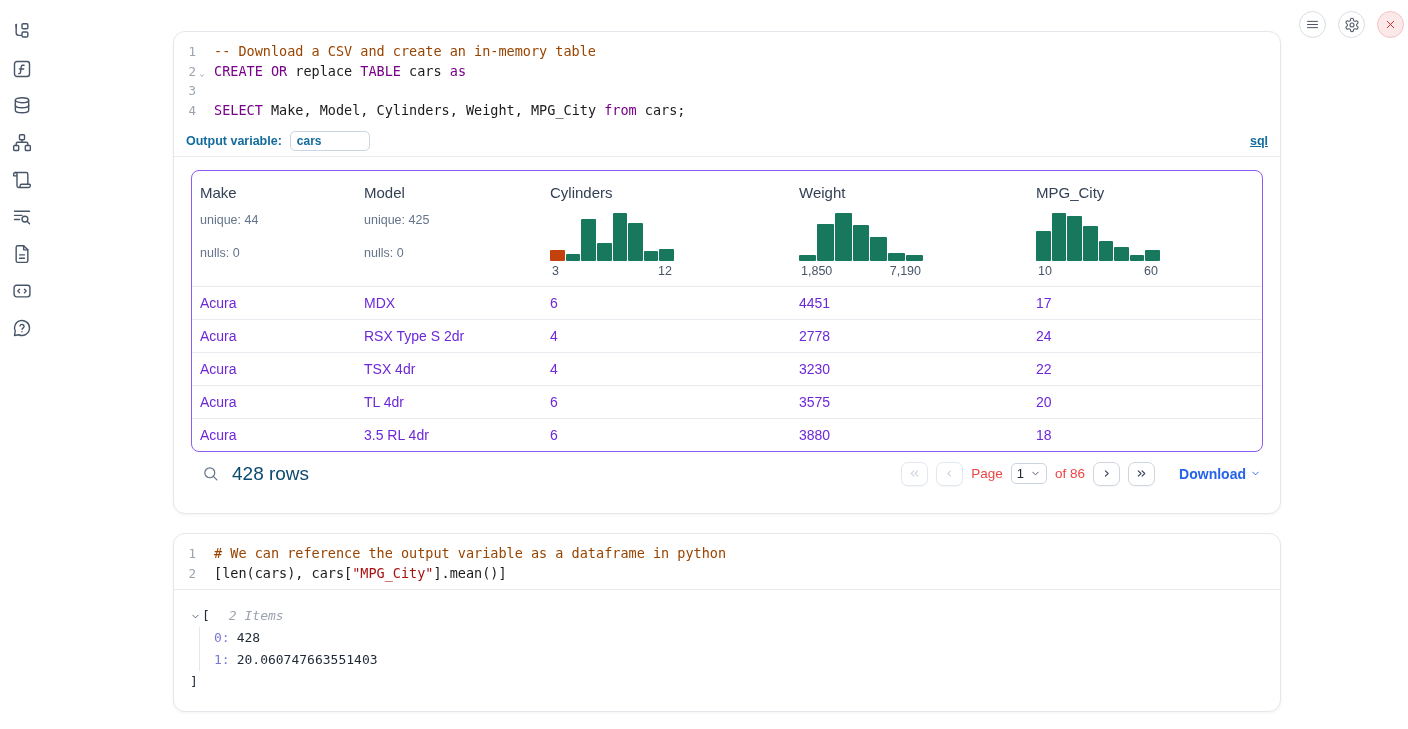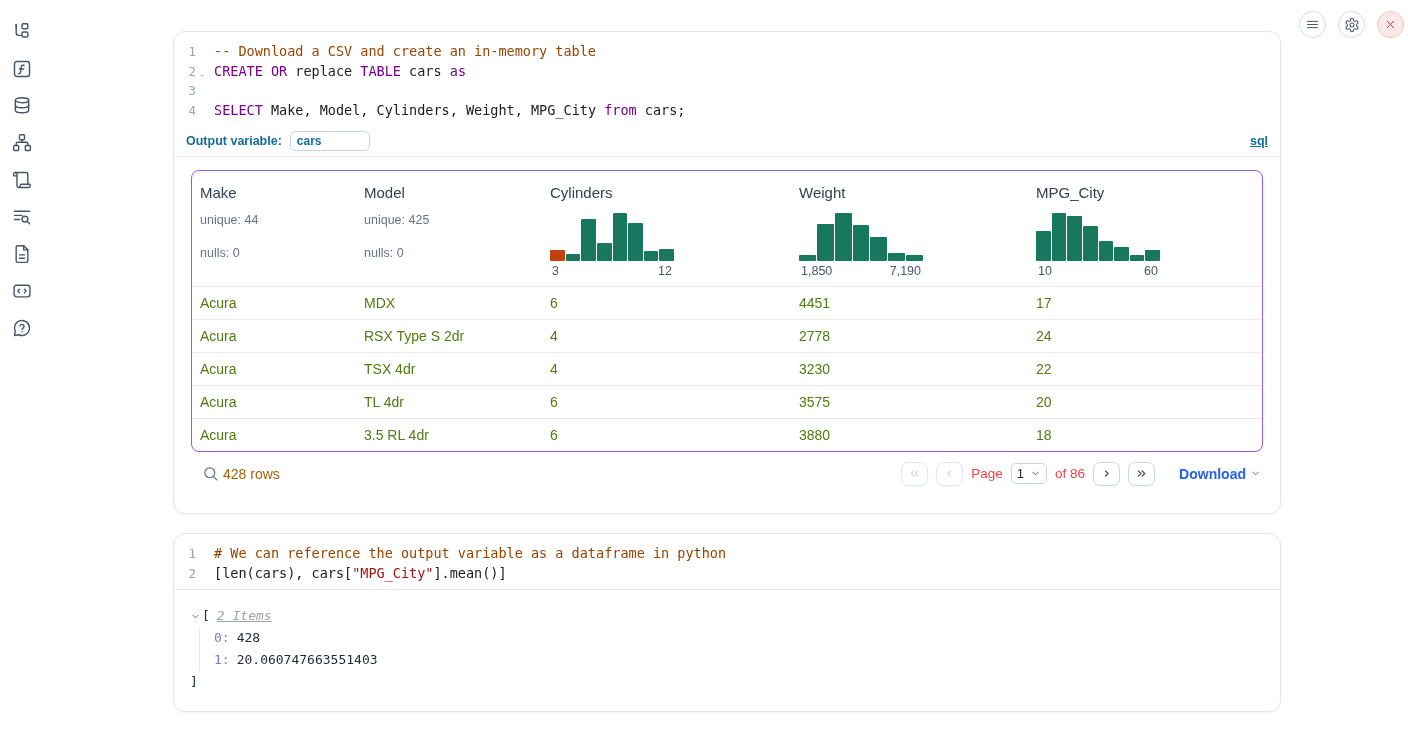--- a/index.html
+++ b/index.html
@@ -57,28 +57,28 @@
   .th-title { font-size:15px; color:#334155; cursor:pointer; }
   .th-stat { margin-top:11px; font-size:12.5px; color:#64748b; line-height:16px; }
   .th-stat + .th-stat { margin-top:17px; }
   .hist { margin-top:12px; width:124px; }
   .hist-bars { display:flex; align-items:flex-end; gap:1px; height:48px; }
   .hist-bar { flex:1; border-radius:1px; }
   .hist-labels { display:flex; justify-content:space-between; margin-top:3px;
     font-size:12.5px; color:#475569; padding:0 2px; }
   .tr { display:grid; grid-template-columns:164px 186px 249px 237px 1fr;
     height:33px; align-items:center; border-top:1px solid #e8ebf0; cursor:default; }
-  .td { padding:0 8px; font-size:14px; color:#4d7c0f; }
+  .td { padding:0 8px; font-size:14px; color:#6d28d9; }
 
   
   .dt-footer { height:44px; display:flex; align-items:center; padding:0 2px; }
   .search-btn { width:26px; height:26px; display:flex; align-items:center; justify-content:center;
     cursor:pointer; margin-left:4px; }
   .search-btn svg { stroke:#64748b; fill:none; stroke-width:1.7; stroke-linecap:round; }
-  .row-count { font-size:14px; color:#a16207; }
+  .row-count { margin-left:9px; font-size:19px; color:#0c4a6e; }
   .pager { margin-left:auto; display:flex; align-items:center; gap:8px; }
   .pg-btn { width:27px; height:24px; border:1px solid #e2e8f0; border-radius:7px; background:#fff;
     display:flex; align-items:center; justify-content:center; cursor:pointer;
     box-shadow:0 1px 1px rgba(16,24,40,.04); }
   .pg-btn svg { stroke:#cbd5e1; fill:none; stroke-width:2; stroke-linecap:round; stroke-linejoin:round; }
   .pg-btn.on { border-color:#cfd6df; }
   .pg-btn.on svg { stroke:#334155; }
   .pg-text { font-size:13.5px; color:#ef4444; }
   .pg-select { min-width:36px; height:21px; border:1px solid #cbd5e1; border-radius:5px;
     display:flex; align-items:center; padding:0 5px; gap:6px; font-size:13px; color:#1f2937; cursor:pointer; }
@@ -88,21 +88,21 @@
   .download svg { stroke:#2563eb; fill:none; stroke-width:2; stroke-linecap:round; stroke-linejoin:round; }
 
   
   .editor2 { padding-top:10px; border-bottom:1px solid #e8ebef; padding-bottom:6px; }
   .tree { padding:15px 16px 0; font-family:"DejaVu Sans Mono", monospace; font-size:13px;
     color:#1f2937; }
   .tree-row { display:flex; align-items:center; line-height:22px; }
   .tree-chevron { width:12px; display:flex; align-items:center; cursor:pointer; }
   .tree-chevron svg { stroke:#4b5563; fill:none; stroke-width:1.8; stroke-linecap:round; stroke-linejoin:round; }
   .tree-bracket { color:#1f2937; }
-  .tree-items-label { color:#9ca3af; font-style:italic; margin-left:7px;text-decoration:underline; }
+  .tree-items-label { color:#9ca3af; font-style:italic; margin-left:19px; }
   .tree-kids { margin-left:9px; border-left:1px solid #e2e8f0; padding-left:14px; }
   .tree-key { color:#7878d8; margin-right:7px; }
   .tree-val { color:#1f2937; }
   .tree-close { margin-left:0; }
 </style>
 </head>
 <body>
 
 <div class="sidebar">
   <div class="side-icon">

